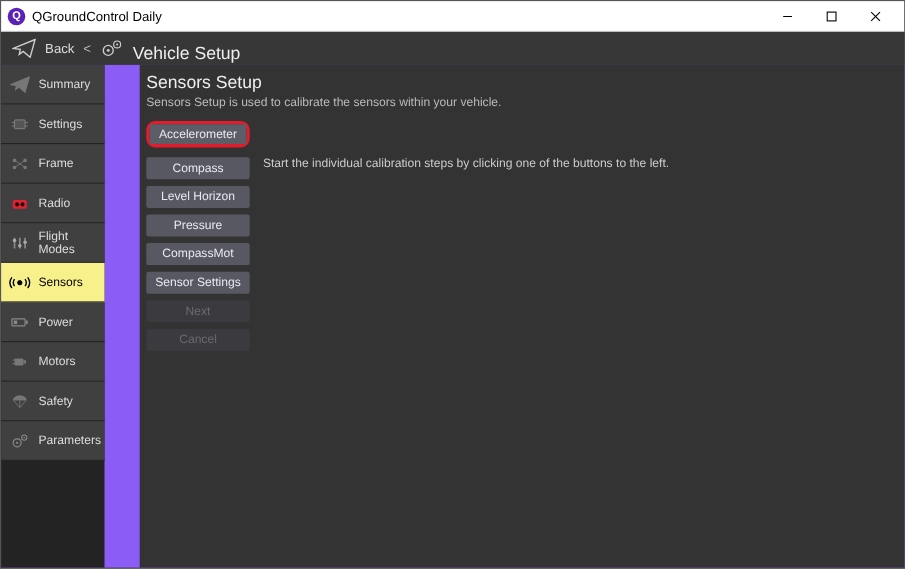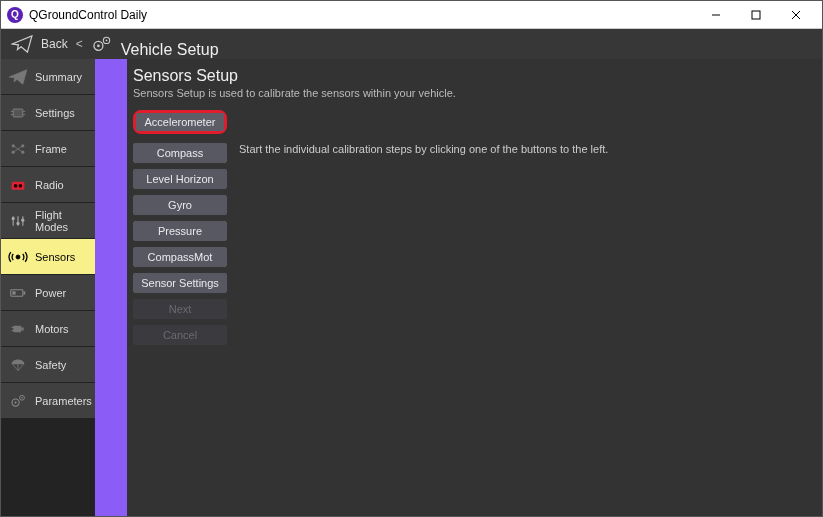--- a/index.html
+++ b/index.html
@@ -353,21 +353,20 @@
         <div class="highlight-box">
           <button class="sensor-btn accel">Accelerometer</button>
         </div>
         <div class="highlight-bar"></div>
       </div>
 
       <div class="sensor-row">
         <div class="sensor-col">
           <button class="sensor-btn">Compass</button>
           <button class="sensor-btn">Level Horizon</button>
-          <button class="sensor-btn">Gyro</button>
           <button class="sensor-btn">Pressure</button>
           <button class="sensor-btn">CompassMot</button>
           <button class="sensor-btn">Sensor Settings</button>
           <button class="sensor-btn disabled">Next</button>
           <button class="sensor-btn disabled">Cancel</button>
         </div>
         <div class="instructions">Start the individual calibration steps by clicking one of the buttons to the left.</div>
       </div>
     </div>
 

